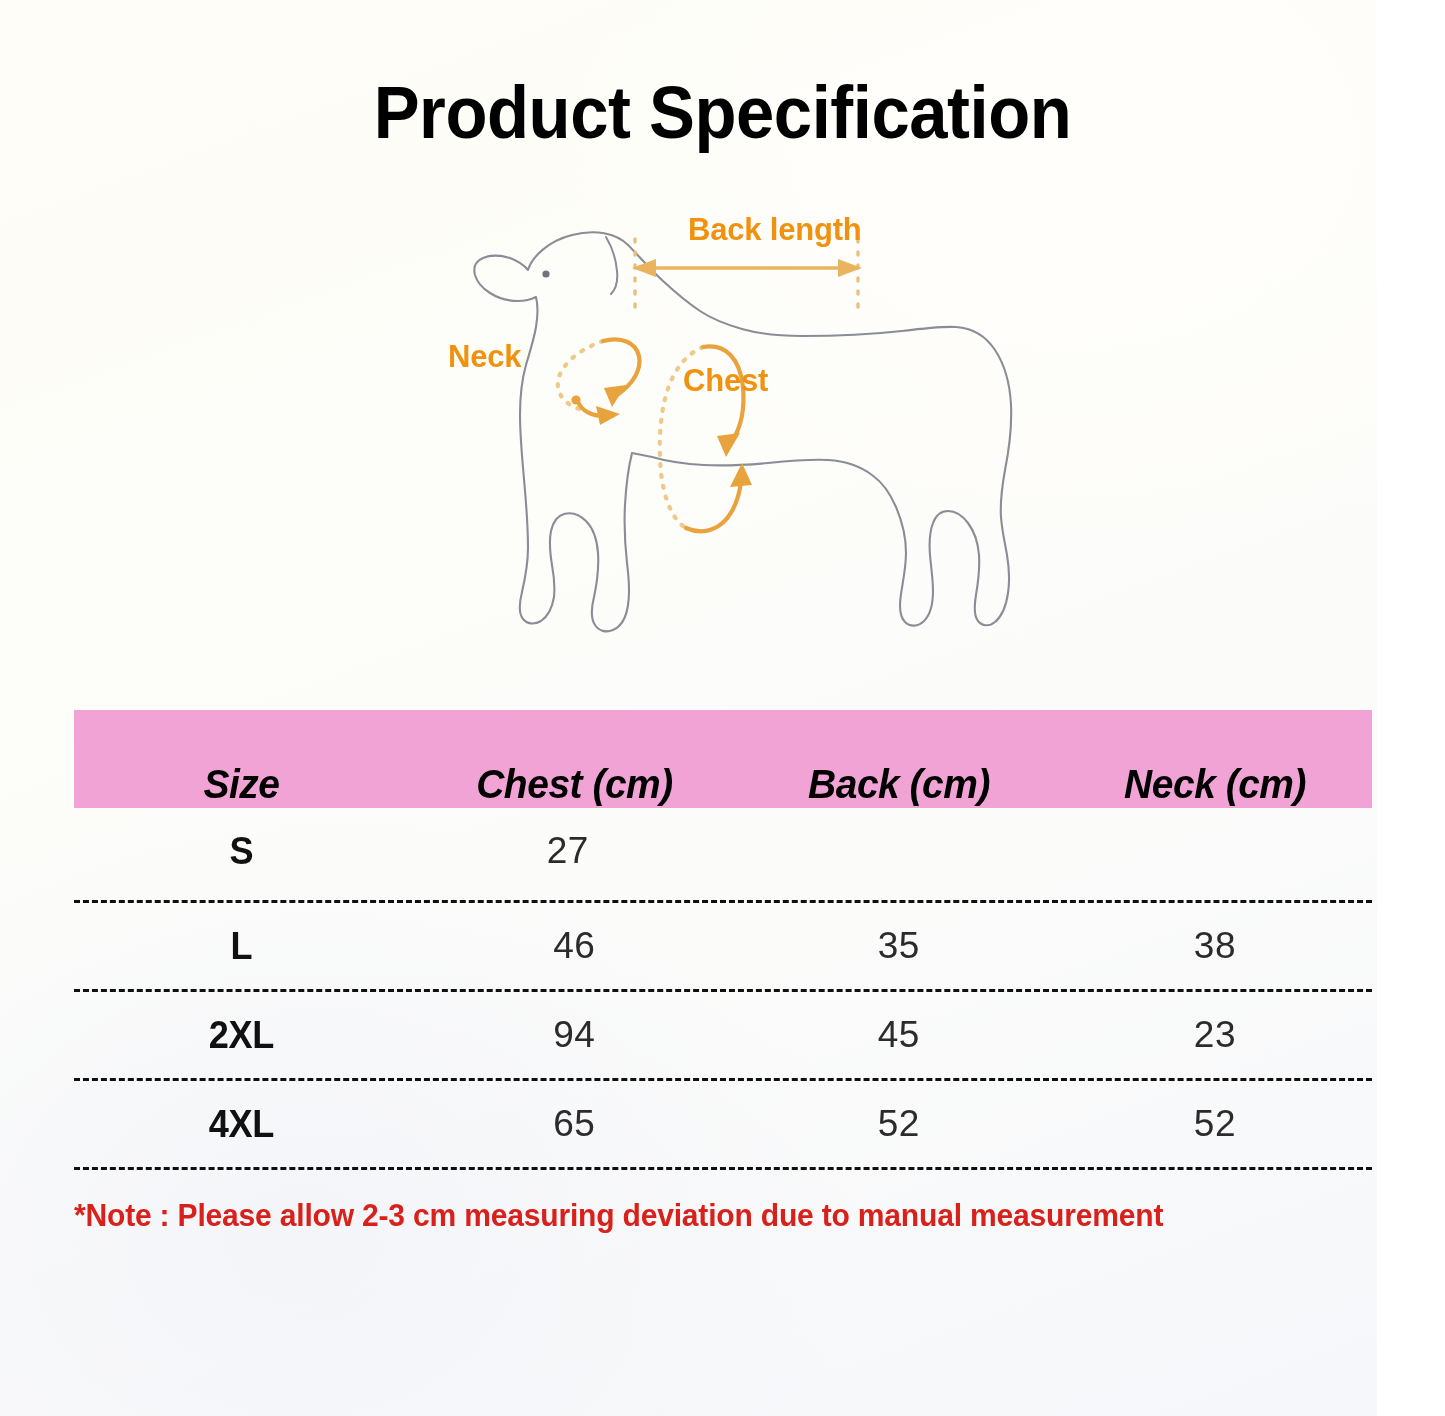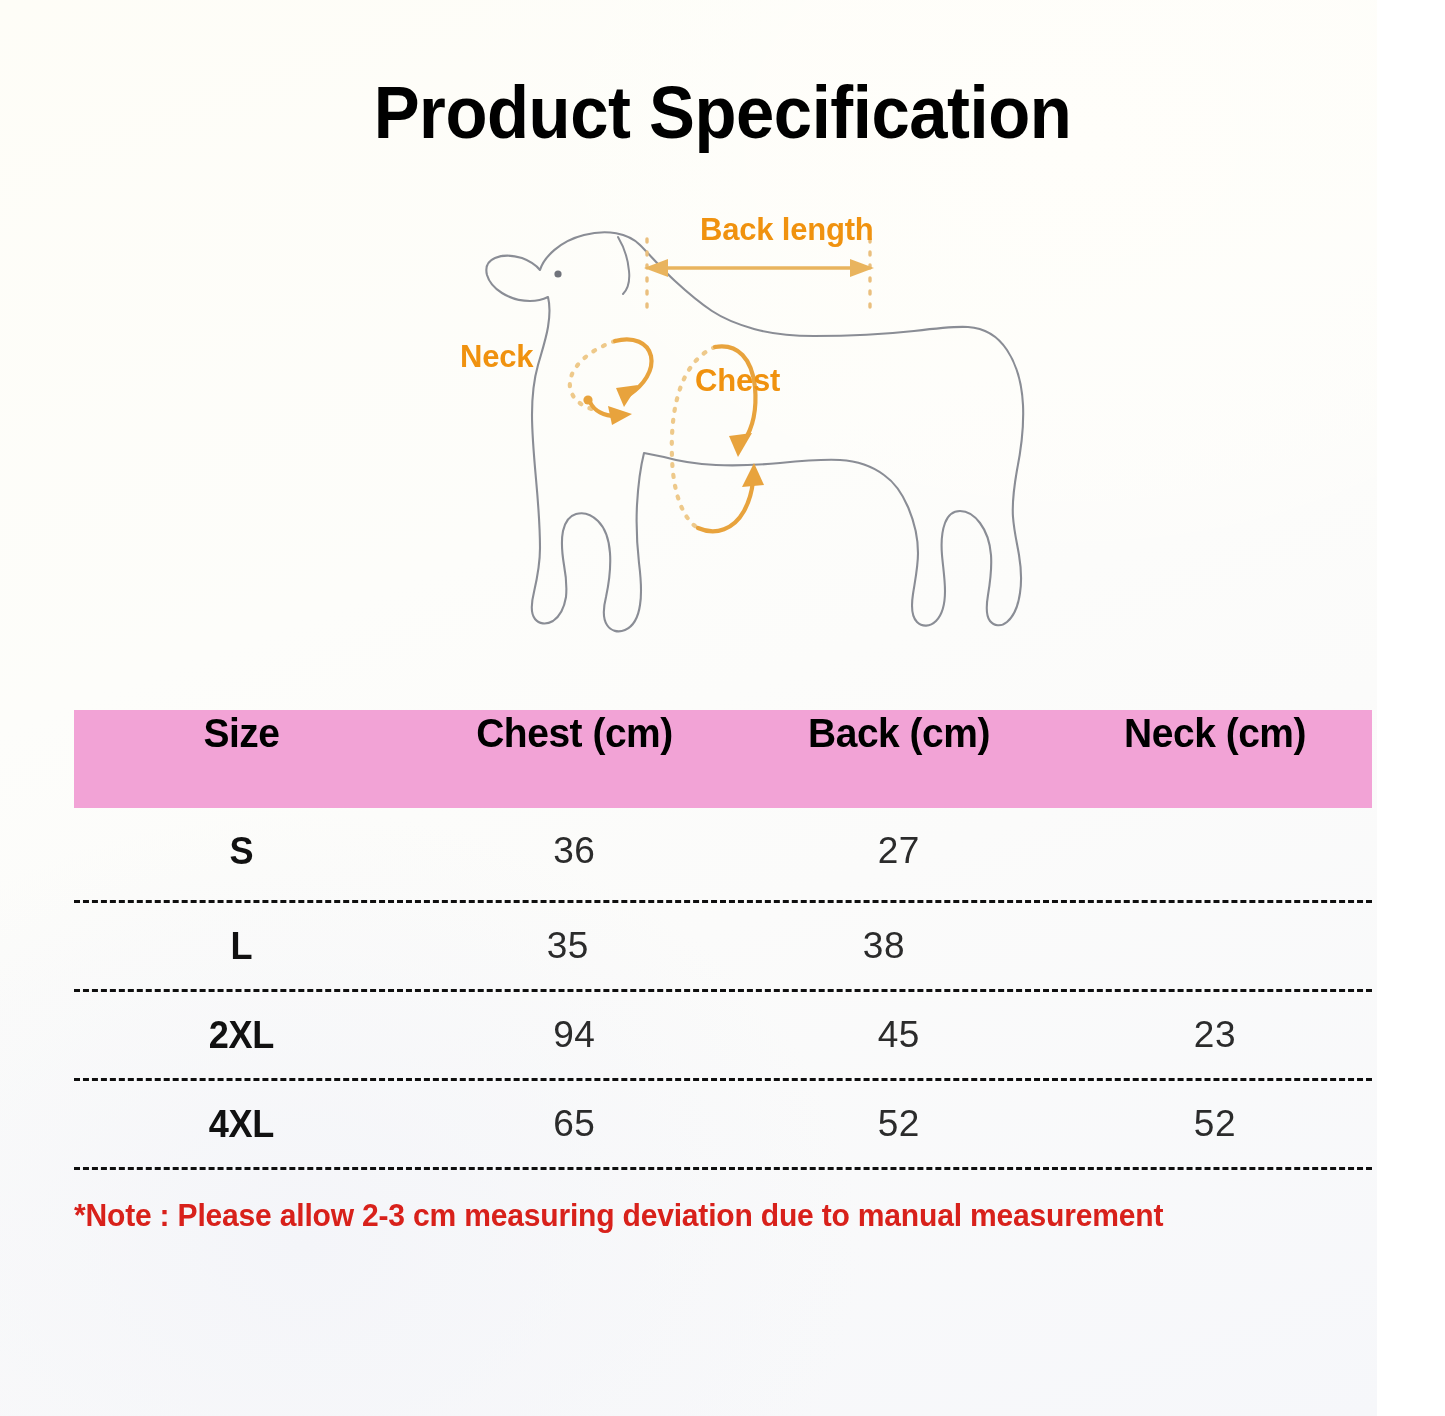--- a/index.html
+++ b/index.html
@@ -37,21 +37,21 @@
     letter-spacing: -0.5px;
     color: #000000;
     font-family: "Liberation Sans", sans-serif;
     transform: scaleX(0.93);
     transform-origin: center;
   }
 
   
   #diagram {
     position: absolute;
-    left: 432px;
+    left: 420px;
     top: 195px;
     width: 600px;
     height: 450px;
   }
   #diagram svg {
     display: block;
     width: 600px;
     height: 450px;
     overflow: visible;
   }
@@ -119,21 +119,22 @@
     position: absolute;
     left: 74px;
     top: 710px;
     width: 1298px;
   }
 
   .thead {
     display: flex;
     background: #f2a3d6;
     height: 98px;
-    align-items: flex-start;
+    align-items: flex-end;
+    font-style: italic;
   }
   .th {
     font-size: 41px;
     font-weight: 700;
     color: #000000;
     text-align: center;
     letter-spacing: -0.5px;
     transform: scaleX(0.95);
   }
   .col-size   { width: 25.8%; }
@@ -310,27 +311,27 @@
 
     <div class="thead">
       <div class="th col-size">Size</div>
       <div class="th col-chest">Chest (cm)</div>
       <div class="th col-back">Back (cm)</div>
       <div class="th col-neck">Neck (cm)</div>
     </div>
 
     <div class="trow">
       <div class="td td-size col-size">S</div>
-      <div class="td td-val col-chest">36</div>
       <div class="td td-val col-back">27</div>
     </div>
     <div class="dashrule first"></div>
 
     <div class="trow">
       <div class="td td-size col-size">L</div>
+      <div class="td td-val col-chest">46</div>
       <div class="td td-val col-back">35</div>
       <div class="td td-val col-neck">38</div>
     </div>
     <div class="dashrule"></div>
 
     <div class="trow">
       <div class="td td-size col-size">2XL</div>
       <div class="td td-val col-chest">94</div>
       <div class="td td-val col-back">45</div>
       <div class="td td-val col-neck">23</div>

